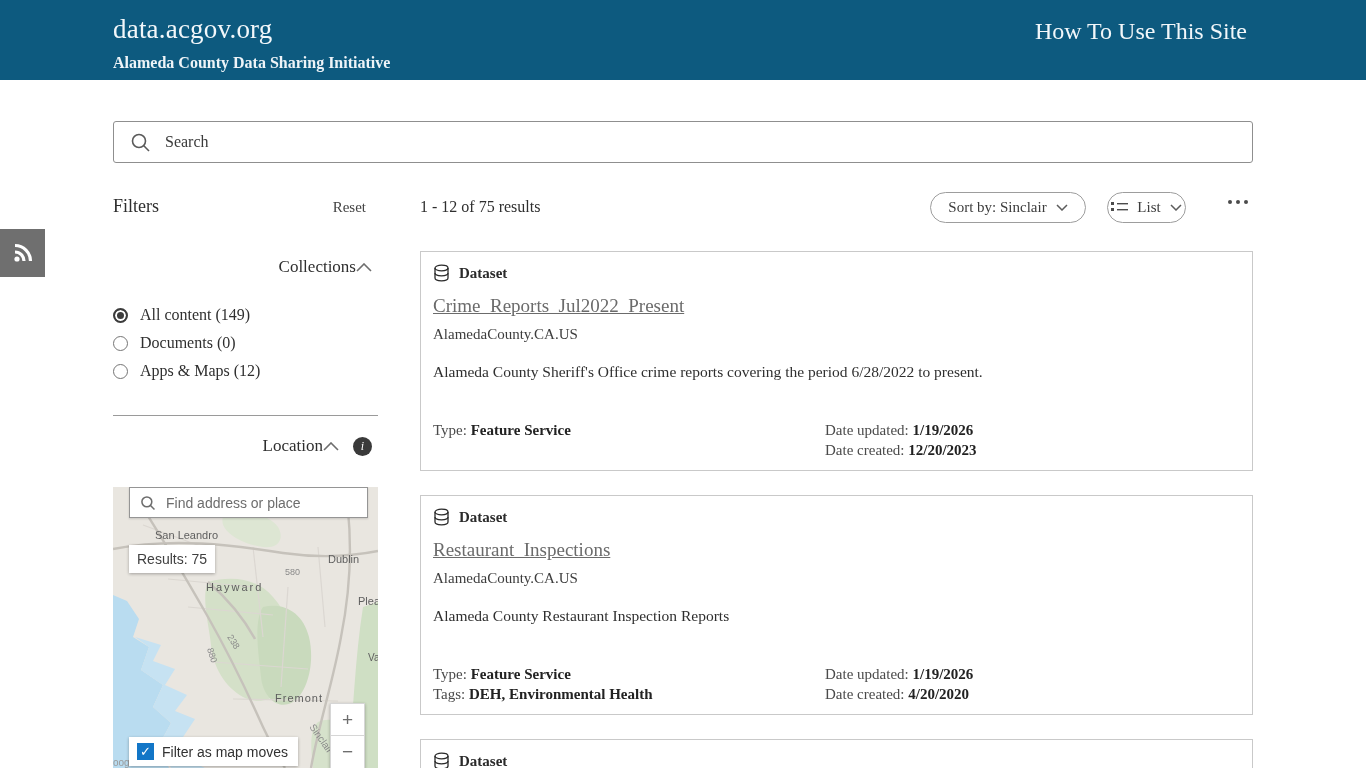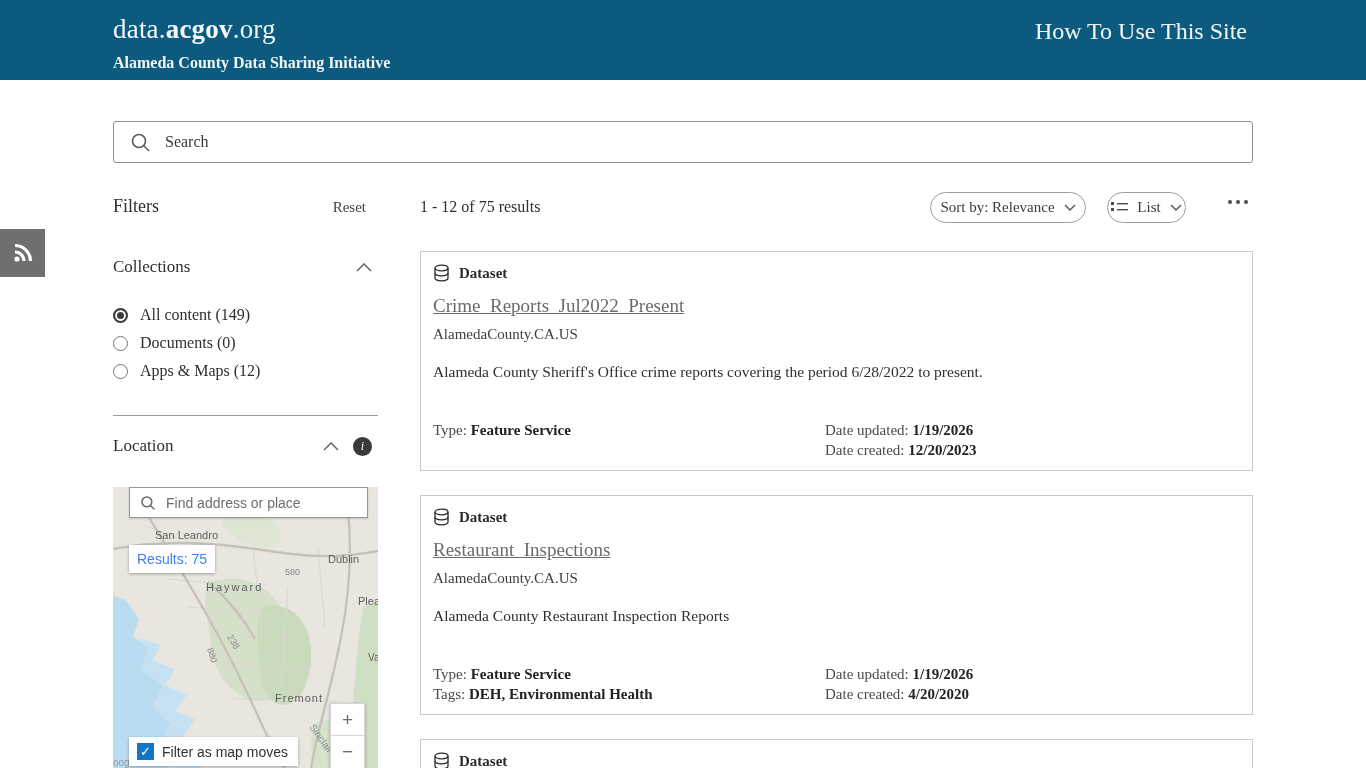--- a/index.html
+++ b/index.html
@@ -3,42 +3,42 @@
 <meta charset="utf-8">
 <style>
   * { margin:0; padding:0; box-sizing:border-box; }
   html,body { width:1366px; height:768px; overflow:hidden; background:#fff;
     font-family:"Liberation Serif", serif; color:#2f2f2f; }
   .page { position:relative; width:1366px; height:768px; overflow:hidden; }
 
   
   .header { position:absolute; left:0; top:0; width:1366px; height:80px; background:#0d5a7f; }
   .site-title { position:absolute; left:113px; top:14px; font-size:27px; color:#f2f7fa; letter-spacing:.2px; }
-  .site-title .bold { font-weight:bold; }
+  .site-title .bold { font-weight:normal; }
   .site-subtitle { position:absolute; left:113px; top:54px; font-size:16px; font-weight:bold; color:#eef4f8; }
   .nav-link { position:absolute; right:119px; top:18px; font-size:24px; color:#f2f7fa; cursor:pointer; }
 
   
   .rss-btn { position:absolute; left:0; top:229px; width:45px; height:48px; background:#6f6f6f;
     display:flex; align-items:center; justify-content:center; cursor:pointer; }
 
   
   .search-bar { position:absolute; left:113px; top:121px; width:1140px; height:42px;
     border:1px solid #8f8f8f; border-radius:3px; background:#fff; display:flex; align-items:center; }
   .search-bar .mag { margin-left:16px; flex:0 0 auto; }
   .search-bar input { flex:1; border:0; outline:0; margin-left:14px; font-size:16px;
     font-family:"Liberation Serif", serif; color:#333; background:transparent; }
   .search-bar input::placeholder { color:#3a3a3a; opacity:1; }
 
   
   .filters-col { position:absolute; left:113px; top:196px; width:265px; }
   .filters-head { display:flex; justify-content:space-between; align-items:baseline; padding-right:12px; }
   .filters-title { font-size:18px; color:#2f2f2f; }
   .reset-link { font-size:15px; color:#444; cursor:pointer; }
-  .section-head { display:flex; justify-content:space-between; align-items:center; margin-top:40px; padding-right:6px; }
+  .section-head { display:flex; justify-content:flex-end; align-items:center; margin-top:40px; padding-right:6px; }
   .section-title { font-size:17px; color:#2f2f2f; }
   .head-icons { display:flex; align-items:center; gap:14px; }
   .radio-list { margin-top:24px; }
   .radio-row { display:flex; align-items:center; height:28px; cursor:pointer; }
   .radio-circle { width:15px; height:15px; border-radius:50%; border:1px solid #757575; margin-right:12px;
     position:relative; background:#fff; flex:0 0 auto; }
   .radio-row.selected .radio-circle { border:2px solid #3c3c3c; background:#3c3c3c;
     box-shadow: inset 0 0 0 2px #fff; }
   .radio-label { font-size:16px; color:#2f2f2f; }
   .divider { height:1px; background:#9a9a9a; margin-top:30px; }
@@ -51,21 +51,21 @@
   .map { position:absolute; left:113px; top:487px; width:265px; height:281px; overflow:hidden; background:#e9e6e0; }
   .map svg.basemap { position:absolute; left:0; top:0; }
   .map-find { position:absolute; left:16px; top:0; width:239px; height:31px; background:#fff;
     border:1px solid #959595; display:flex; align-items:center; box-shadow:0 1px 2px rgba(0,0,0,.15); }
   .map-find input { flex:1; border:0; outline:0; margin-left:10px; font-size:14px;
     font-family:"Liberation Sans", sans-serif; color:#444; }
   .map-find input::placeholder { color:#6d6d6d; opacity:1; }
   .map-find .mag { margin-left:10px; }
   .map-results { position:absolute; left:16px; top:58px; width:86px; height:28px; background:#fff;
     box-shadow:0 1px 3px rgba(0,0,0,.3); font-family:"Liberation Sans", sans-serif; font-size:14px;
-    color:#3b82f6; display:flex; align-items:center; padding-left:8px; }
+    color:#404040; display:flex; align-items:center; padding-left:8px; }
   .map-filter { position:absolute; left:16px; top:250px; height:29px; background:#fff; padding:0 10px 0 8px;
     box-shadow:0 1px 3px rgba(0,0,0,.3); display:flex; align-items:center;
     font-family:"Liberation Sans", sans-serif; font-size:14px; color:#323232; }
   .checkbox { width:17px; height:17px; background:#fff; border:1px solid #949494; margin-right:8px;
     display:flex; align-items:center; justify-content:center; color:#fff; font-size:13px;
     font-family:"Liberation Sans", sans-serif; cursor:pointer; }
   .checkbox.checked { background:#1276c7; border-color:#1276c7; }
   .zoom-stack { position:absolute; left:217px; top:216px; width:35px; box-shadow:0 1px 3px rgba(0,0,0,.3); }
   .zoom-btn { width:35px; height:33px; background:#fff; border:1px solid #d6d6d6; color:#6e6e6e;
     font-size:19px; font-family:"Liberation Sans", sans-serif; display:flex; align-items:center;
@@ -233,21 +233,21 @@
 
     <div class="map-filter">
       <span class="checkbox checked" id="map-checkbox">✓</span>
       <span>Filter as map moves</span>
     </div>
   </div>
 
   <div class="results-head">
     <div class="results-count">1 - 12 of 75 results</div>
     <div class="pill pill-sort">
-      <span>Sort by: Relevance</span>
+      <span>Sort by: Sinclair</span>
       <svg width="12" height="7" viewBox="0 0 12 7">
         <polyline points="1,1 6,6 11,1" stroke="#5c5c5c" stroke-width="1.5" fill="none"></polyline>
       </svg>
     </div>
     <div class="pill pill-view">
       <svg width="17" height="14" viewBox="0 0 17 14">
         <rect x="0" y="1" width="3" height="3" fill="#4b4b4b"></rect>
         <rect x="6" y="2" width="11" height="1.4" fill="#4b4b4b"></rect>
         <rect x="0" y="7" width="3" height="3" fill="#4b4b4b"></rect>
         <rect x="6" y="8" width="11" height="1.4" fill="#4b4b4b"></rect>

